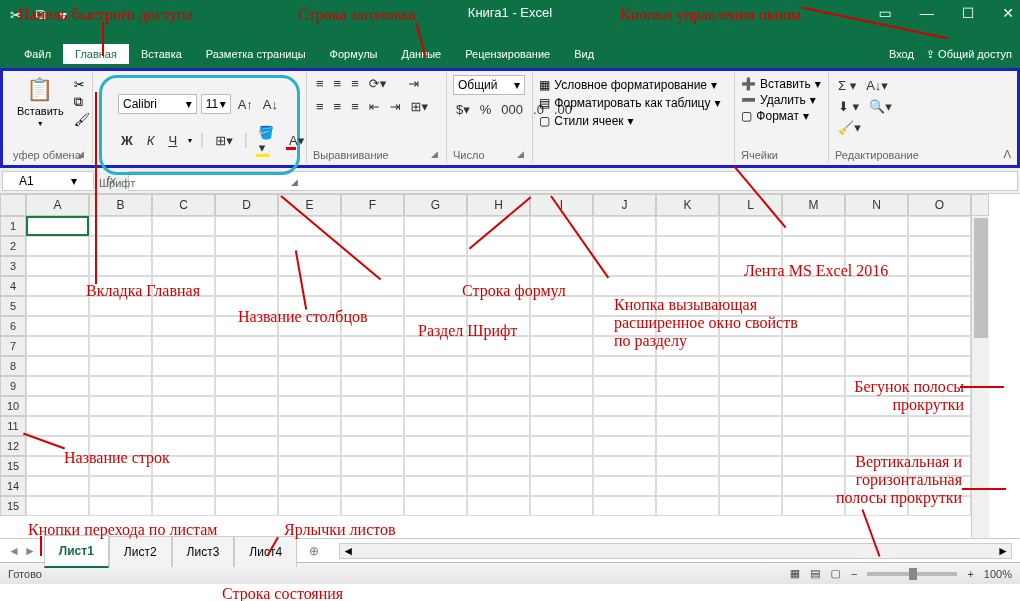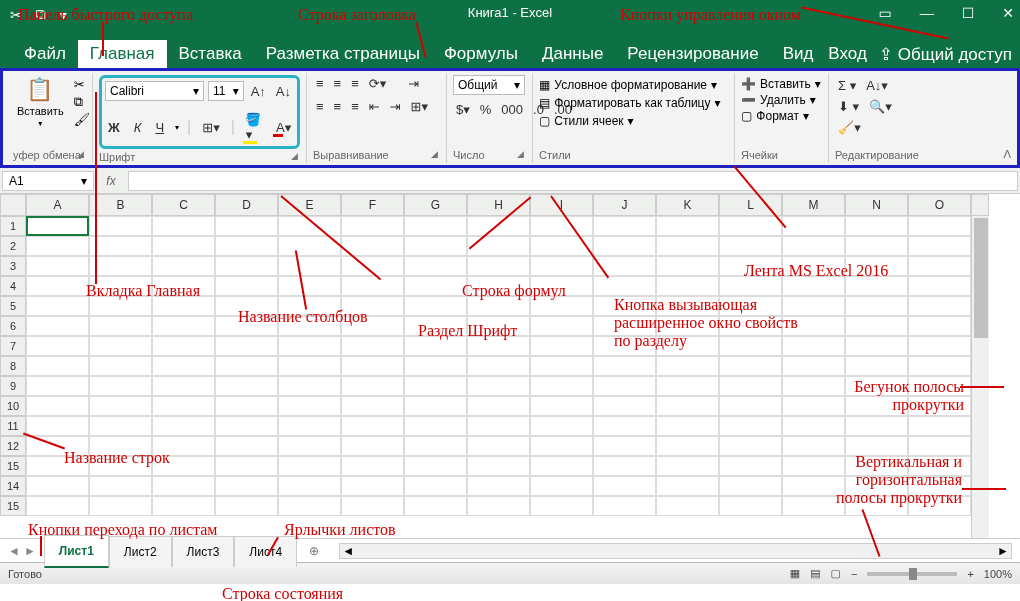--- a/index.html
+++ b/index.html
@@ -2,39 +2,39 @@
 <html><head>
 <meta charset="utf-8">
 <style>
 *{box-sizing:border-box;margin:0;padding:0;font-family:"Segoe UI",Tahoma,sans-serif;}
 body{width:1020px;height:601px;overflow:hidden;background:#fff;position:relative;}
 .titlebar{height:40px;background:#0e7145;display:flex;align-items:flex-start;color:#fff;font-size:12px;position:relative;}
 .qat{display:flex;gap:14px;padding:6px 10px;align-items:center;}
 .qat span{font-size:14px;}
 .wintitle{position:absolute;left:50%;transform:translateX(-50%);top:5px;font-size:13px;}
 .winctl{position:absolute;right:6px;top:5px;display:flex;gap:28px;font-size:14px;}
-.tabs{height:28px;background:#0e7145;display:flex;align-items:center;gap:0;color:#fff;font-size:17px;padding-left:12px;position:relative;}
+.tabs{height:28px;background:#0e7145;display:flex;align-items:center;gap:0;color:#fff;font-size:11px;padding-left:12px;position:relative;}
 .tab{padding:4px 12px;cursor:pointer;}
 .tab.active{background:#fff;color:#0e7145;}
 .tabs-right{position:absolute;right:8px;display:flex;gap:12px;align-items:center;}
 .ribbon{height:100px;background:#f3f3f3;border:3px solid #2020c0;border-top:3px solid #2020c0;display:flex;padding:2px 4px;position:relative;}
 .group{border-right:1px solid #d0d0d0;padding:2px 6px;display:flex;flex-direction:column;justify-content:space-between;position:relative;}
 .group-body{flex:1;display:flex;align-items:flex-start;gap:4px;}
 .group-label{text-align:left;font-size:11px;color:#666;padding-top:2px;position:relative;}
 .launcher{position:absolute;right:2px;bottom:2px;font-size:9px;color:#777;}
 .btn-big{display:flex;flex-direction:column;align-items:center;gap:2px;font-size:11px;padding:2px 4px;}
 .btn-big .ico{font-size:22px;}
 .vstack{display:flex;flex-direction:column;gap:2px;font-size:13px;padding:2px;}
-.fontbox{border:3px solid #29b1c7;border-radius:6px;padding:3px;}
+.fontbox{border:3px solid #29b1c7;border-radius:18px;padding:16px;}
 .fontrow{display:flex;gap:4px;align-items:center;}
 .sel{border:1px solid #bbb;background:#fff;font-size:12px;padding:1px 4px;height:20px;display:flex;align-items:center;justify-content:space-between;}
 .mini{font-size:13px;color:#333;padding:1px 3px;}
 .row2{display:flex;gap:8px;align-items:center;margin-top:6px;}
 .namebox-row{height:26px;background:#eef0ee;border-bottom:1px solid #ccc;display:flex;align-items:center;}
-.namebox{width:92px;border:1px solid #ccc;background:#fff;margin:14px 2px;font-size:12px;padding:2px 6px;display:flex;justify-content:space-between;}
+.namebox{width:92px;border:1px solid #ccc;background:#fff;margin:14px 2px;font-size:12px;padding:2px 16px;display:flex;justify-content:space-between;}
 .fx{width:30px;text-align:center;font-style:italic;color:#666;font-size:12px;}
 .formula{flex:1;border:1px solid #ccc;background:#fff;height:20px;margin:2px;}
 .grid-area{display:flex;height:322px;}
 .rowhdrs{width:26px;}
 .colhdrs{height:22px;display:flex;}
 .corner{width:26px;height:22px;background:#eef0ee;border:1px solid #ccc;}
 .ch{flex:none;width:63px;height:22px;background:#eef0ee;border:1px solid #ccc;text-align:center;font-size:12px;line-height:20px;color:#333;}
 .rh{width:26px;height:20px;background:#eef0ee;border:1px solid #ccc;text-align:center;font-size:11px;line-height:18px;color:#333;}
 .cells{position:relative;}
 .cellrow{display:flex;}
@@ -174,21 +174,20 @@
     </div>
     <div class="group-label"><span>Число</span><span class="launcher">◢</span></div>
   </div>
 
   <div class="group" style="width:202px">
     <div class="group-body" style="flex-direction:column;gap:2px;padding-top:2px">
       <div class="styleitem">▦ <span>Условное форматирование</span> ▾</div>
       <div class="styleitem">▤ <span>Форматировать как таблицу</span> ▾</div>
       <div class="styleitem">▢ <span>Стили ячеек</span> ▾</div>
     </div>
-    <div class="group-label">Стили</div>
   </div>
 
   <div class="group" style="width:94px">
     <div class="group-body" style="flex-direction:column;gap:2px;padding-top:2px">
       <div class="cellsitem">➕ <span>Вставить</span> ▾</div>
       <div class="cellsitem">➖ <span>Удалить</span> ▾</div>
       <div class="cellsitem">▢ <span>Формат</span> ▾</div>
     </div>
     <div class="group-label">Ячейки</div>
   </div>

